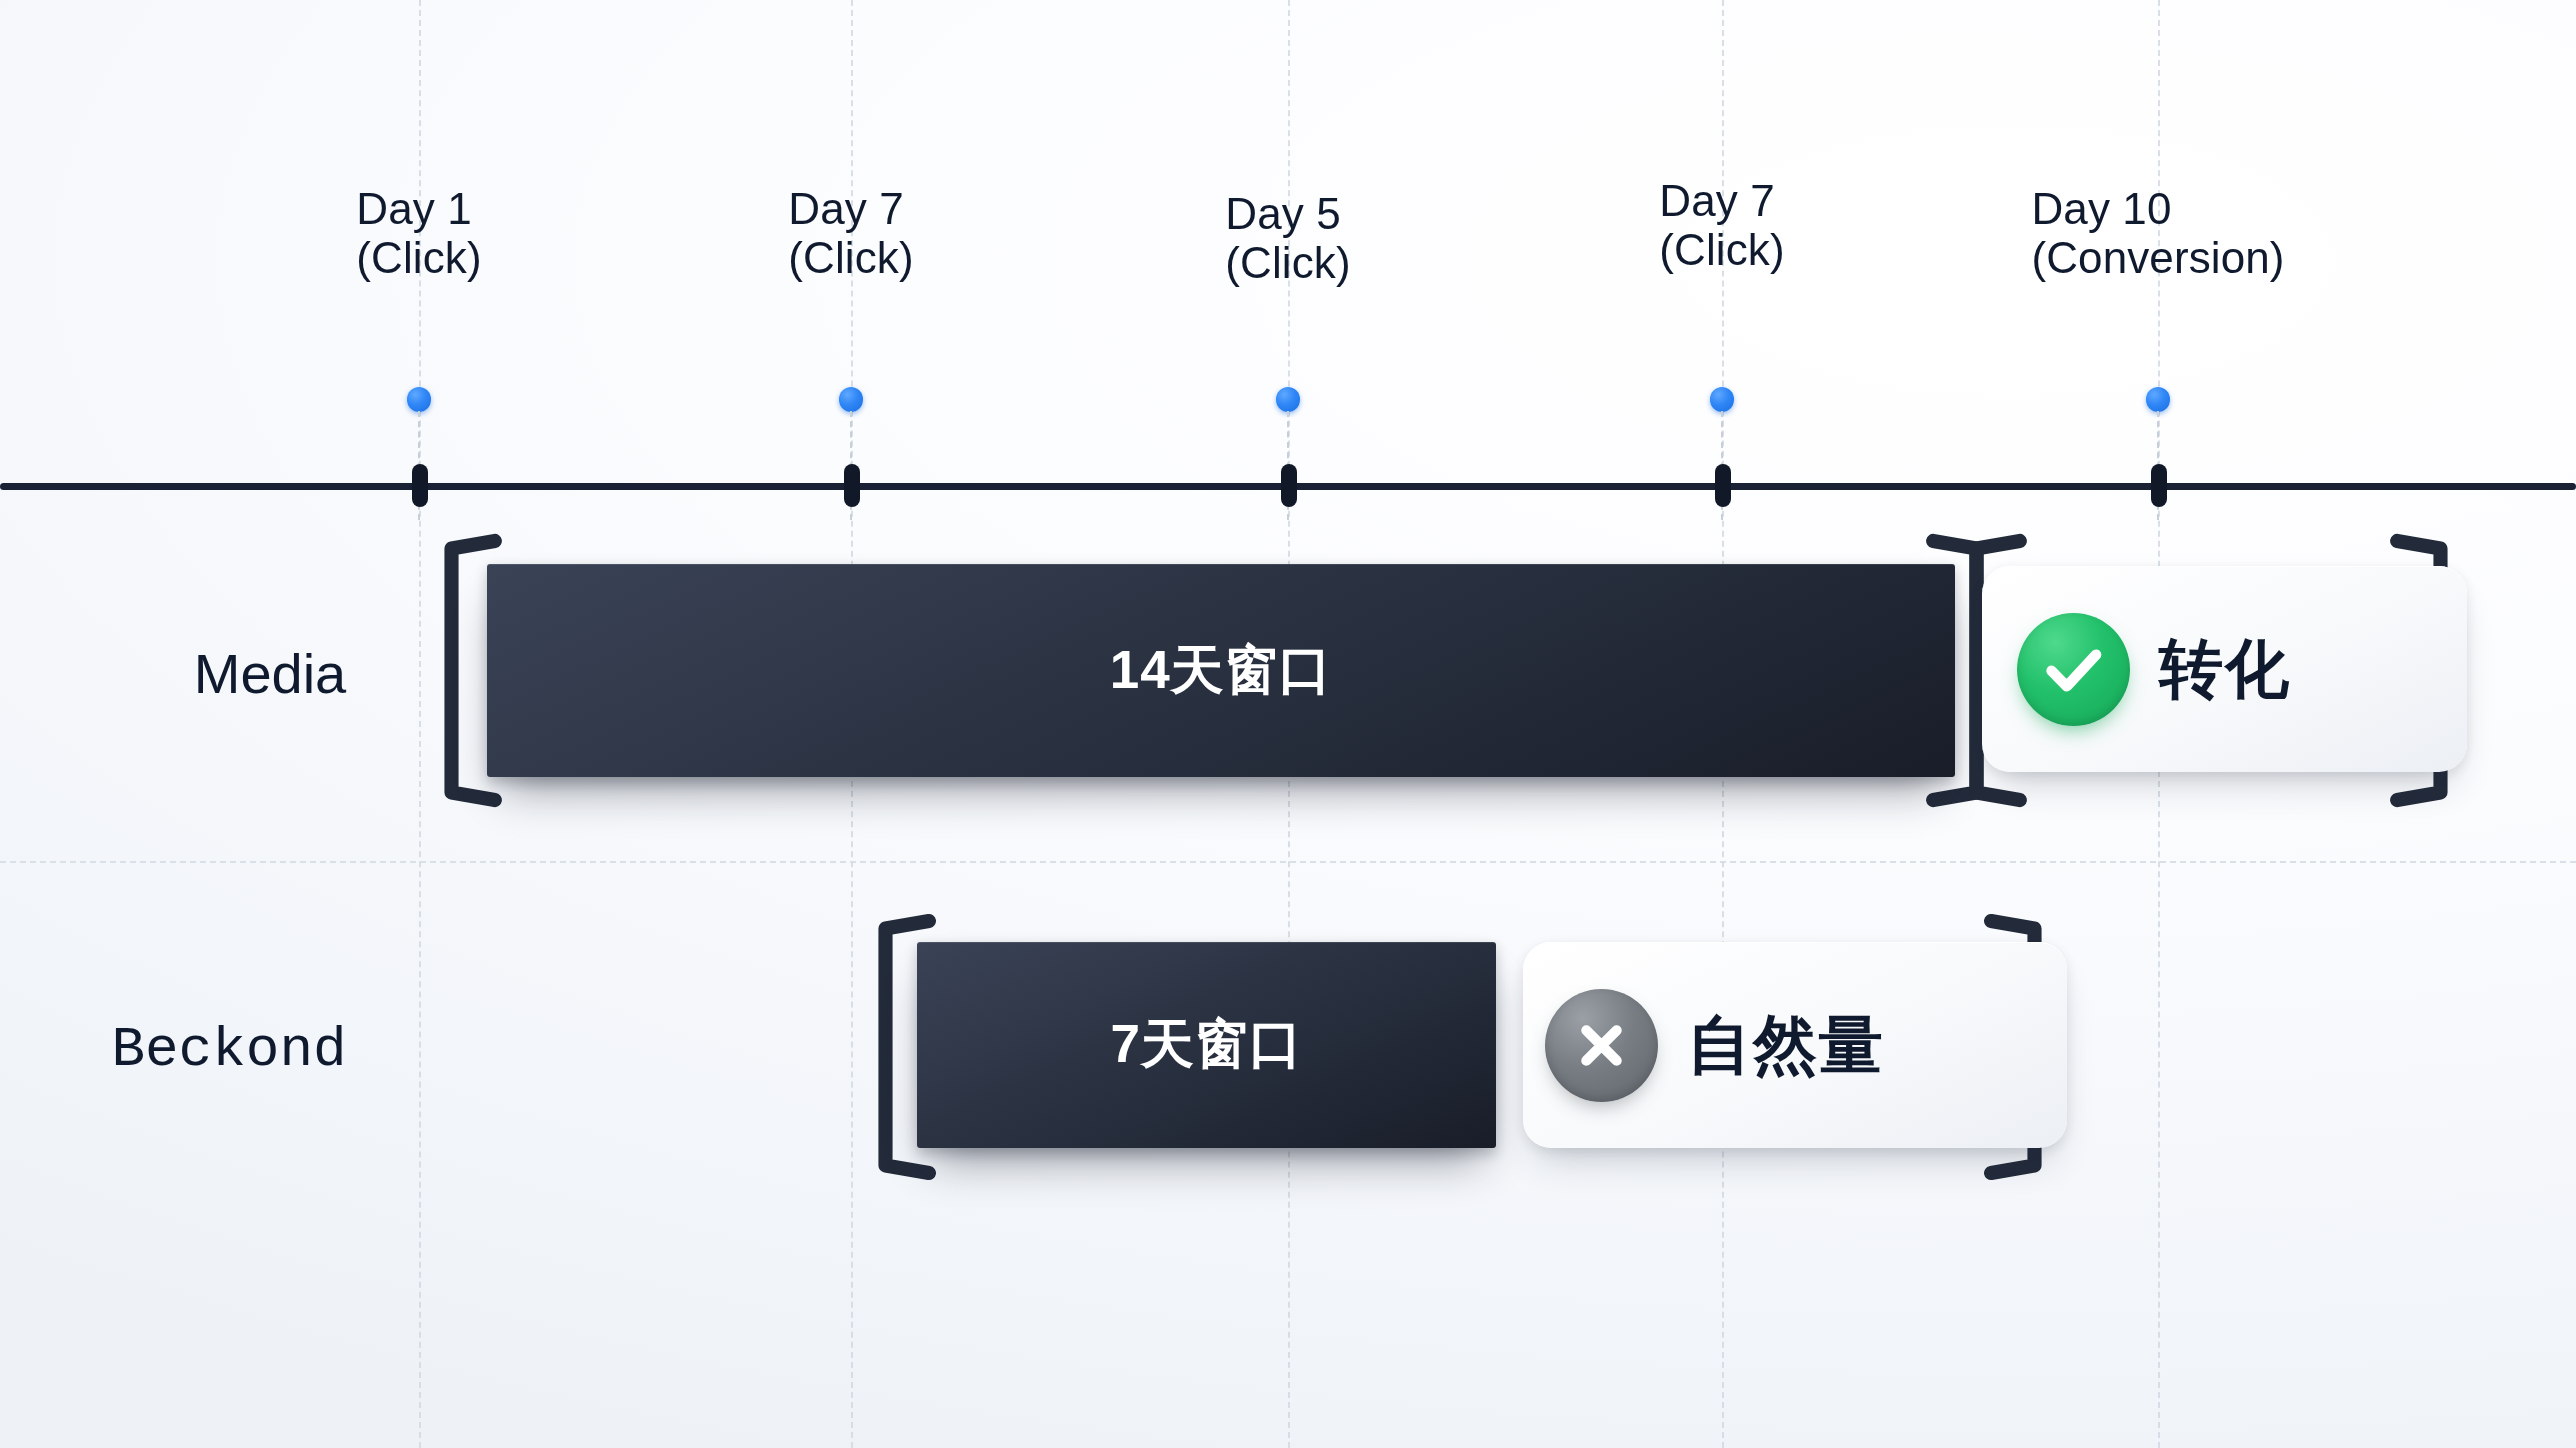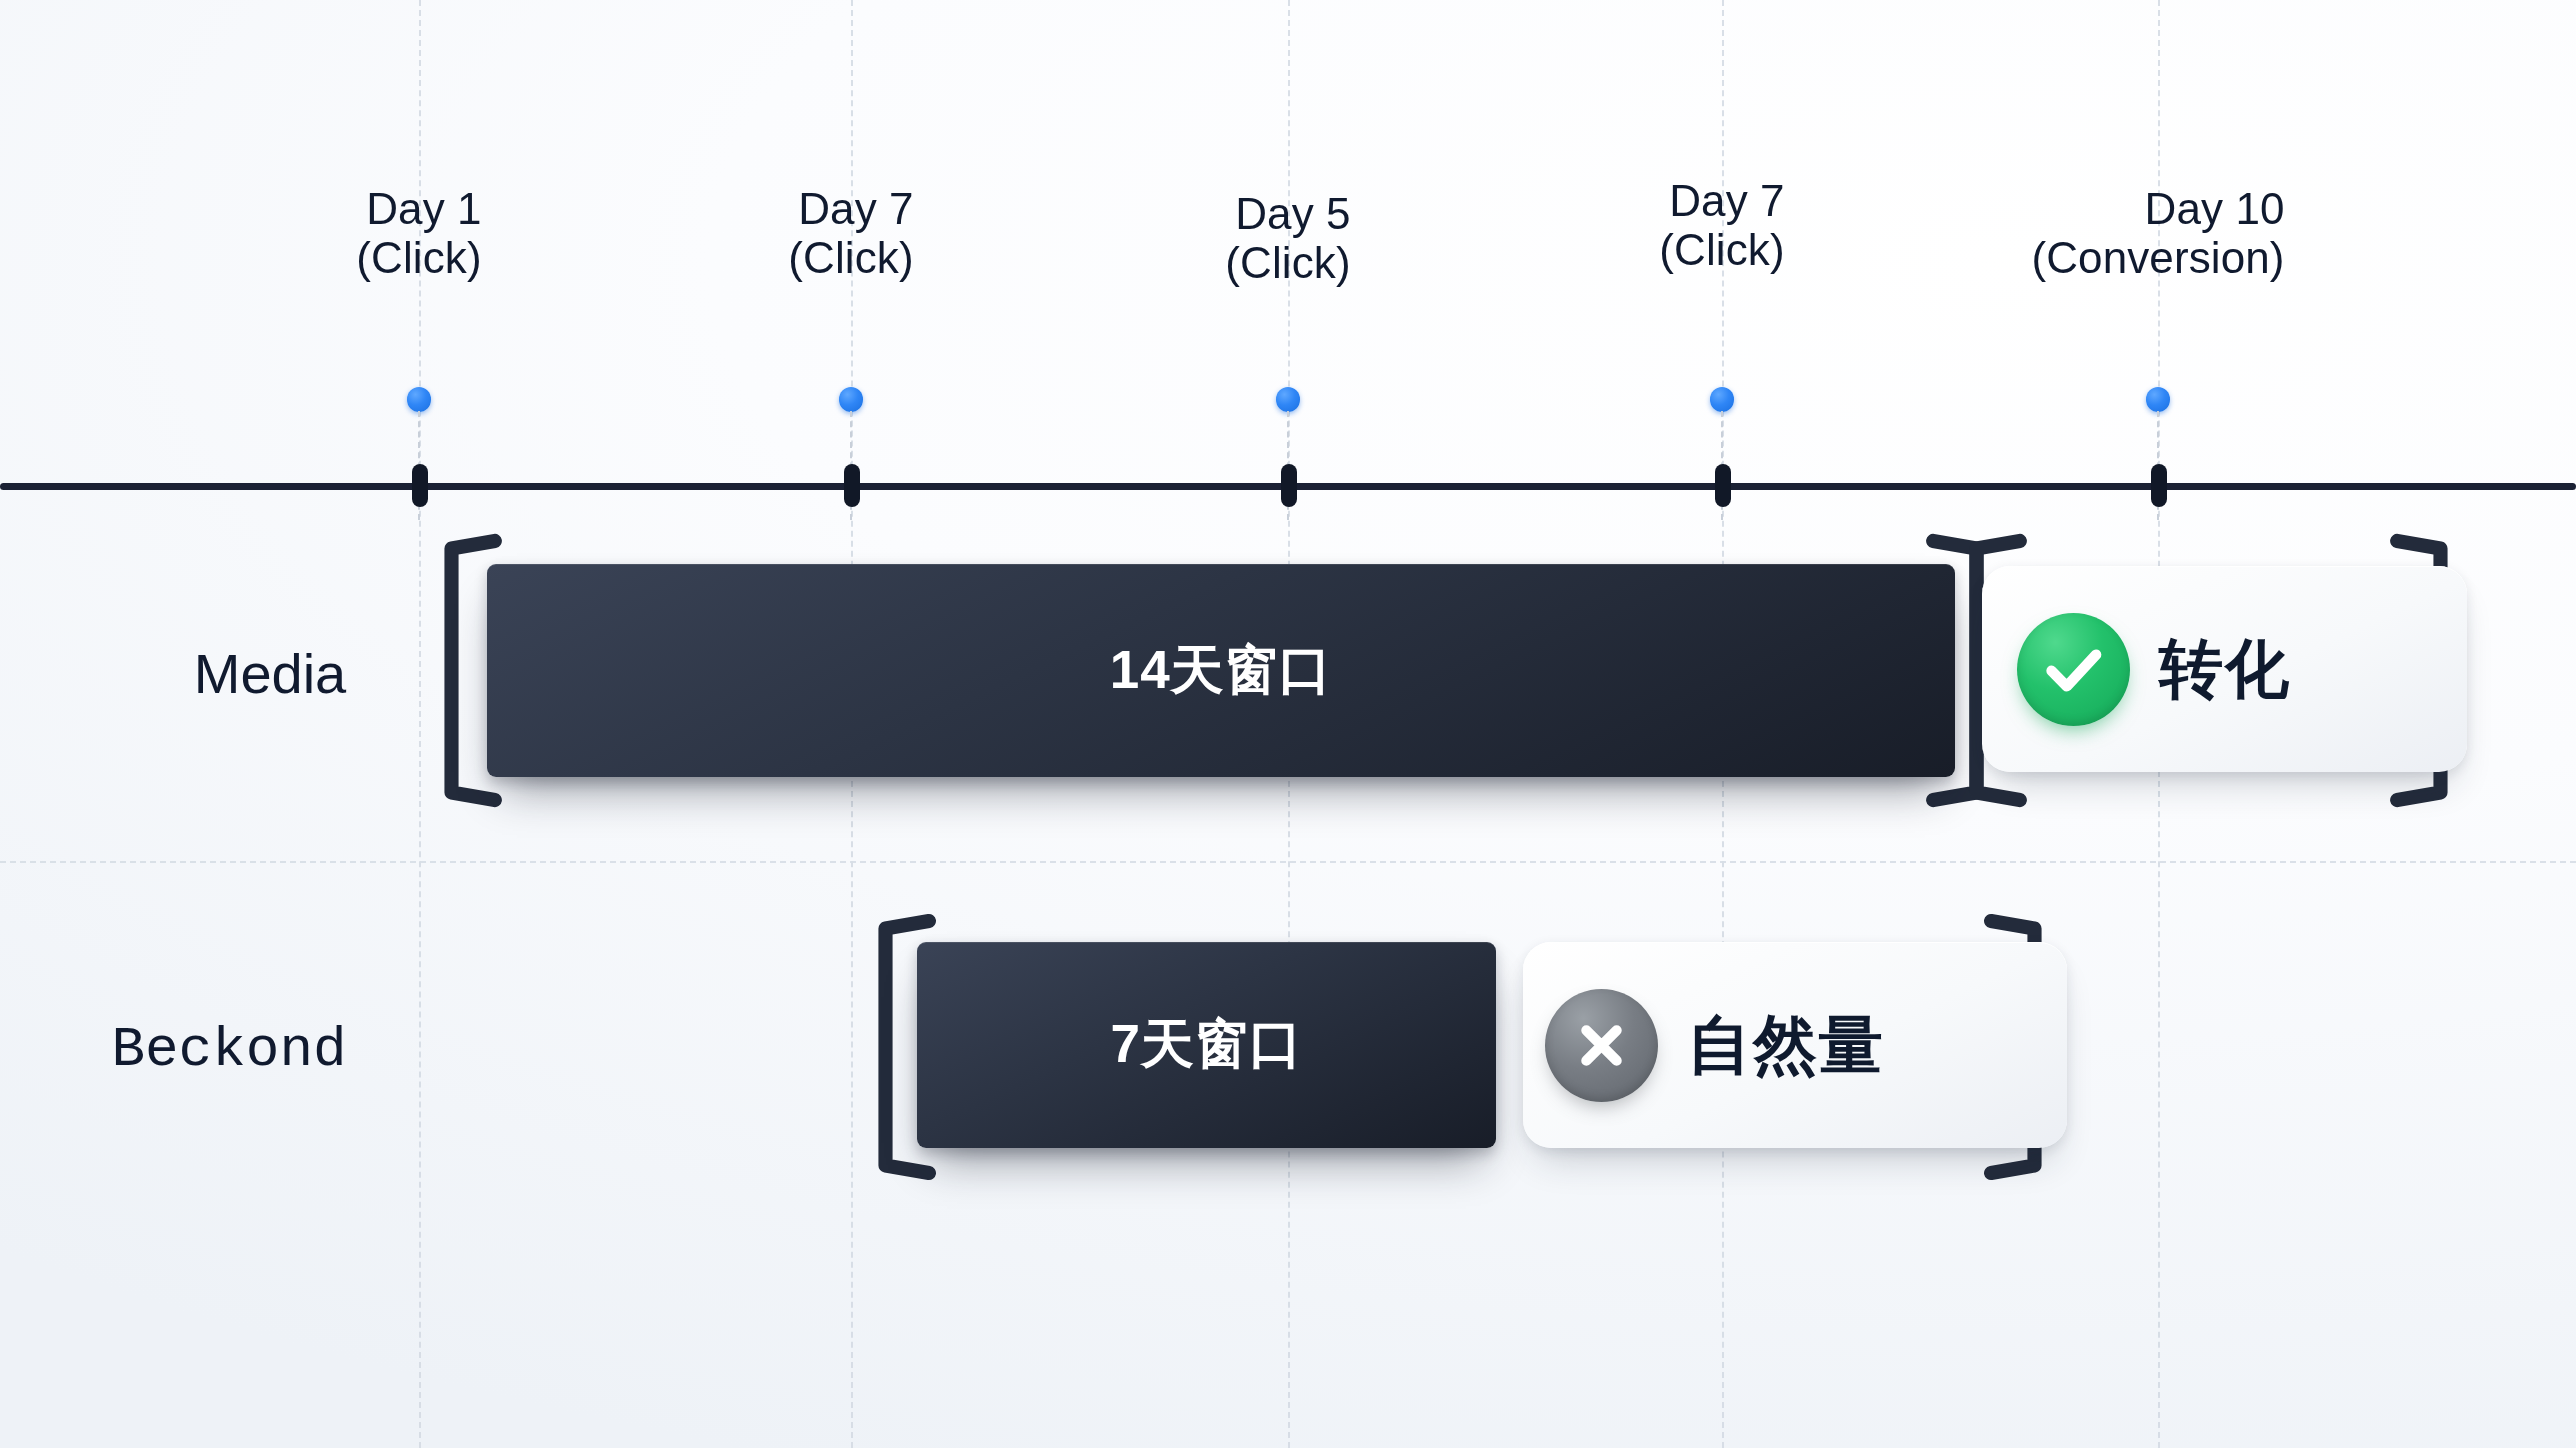--- a/index.html
+++ b/index.html
@@ -68,21 +68,21 @@
     position: absolute;
     width: 0;
     margin-left: -0.9px;
     border-left: 2.8px dashed #c8cfd9;
   }
 
   
   .daylabel {
     position: absolute;
     transform: translateX(-50%);
-    text-align: right;
+    text-align: left;
     line-height: 1.12;
     font-size: 44px;
     color: #101a2f;
     white-space: nowrap;
     letter-spacing: 0.1px;
   }
   .daylabel .sub { display: block; }
 
   
   .rowlabel {
@@ -99,21 +99,21 @@
     pointer-events: none;
   }
   .bracket svg { display: block; overflow: visible; }
 
   
   .winbar {
     position: absolute;
     display: flex;
     align-items: center;
     justify-content: center;
-    border-radius: 9px;
+    border-radius: 3px;
     background: linear-gradient(155deg, #3a4356 0%, #2c3444 40%, #181d28 100%);
     box-shadow:
       0 24.5px 42px -15px rgba(17,24,39,.46),
       0 5.7px 13.2px rgba(17,24,39,.22),
       inset 0 0.9px 0 rgba(255,255,255,.10);
     color: #ffffff;
     font-size: 53px;
     font-weight: 700;
     letter-spacing: 0.9px;
   }

